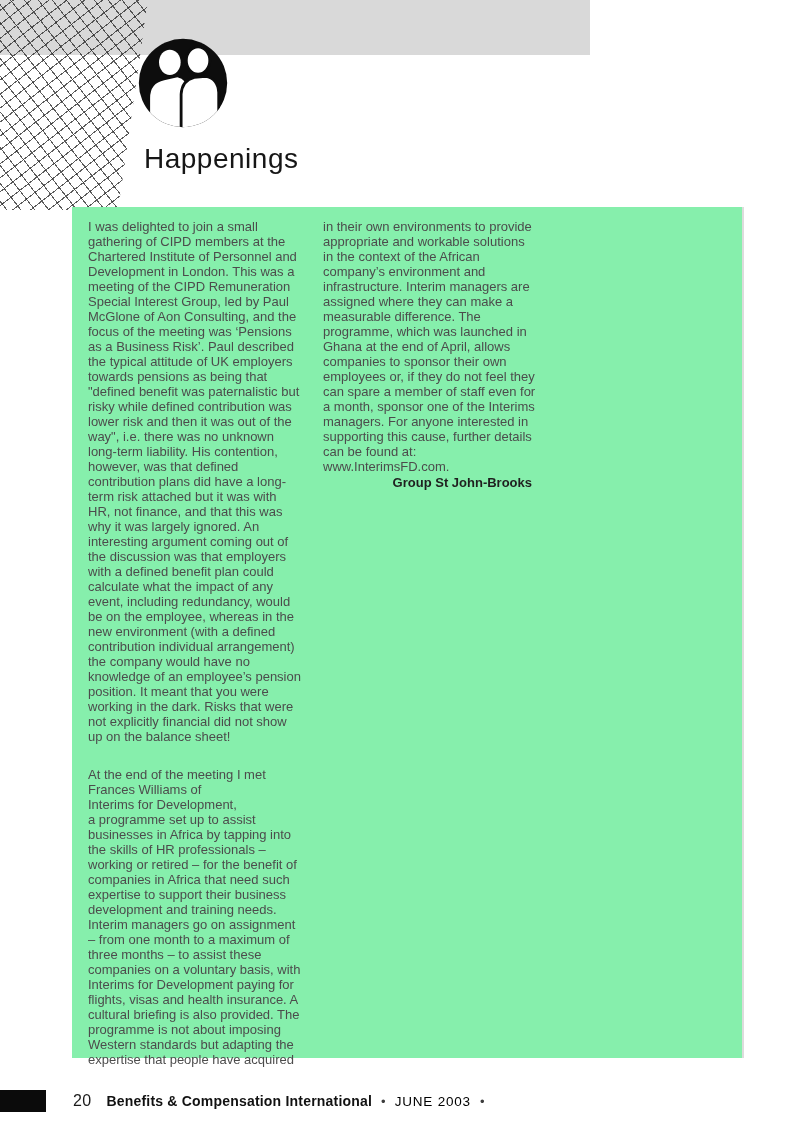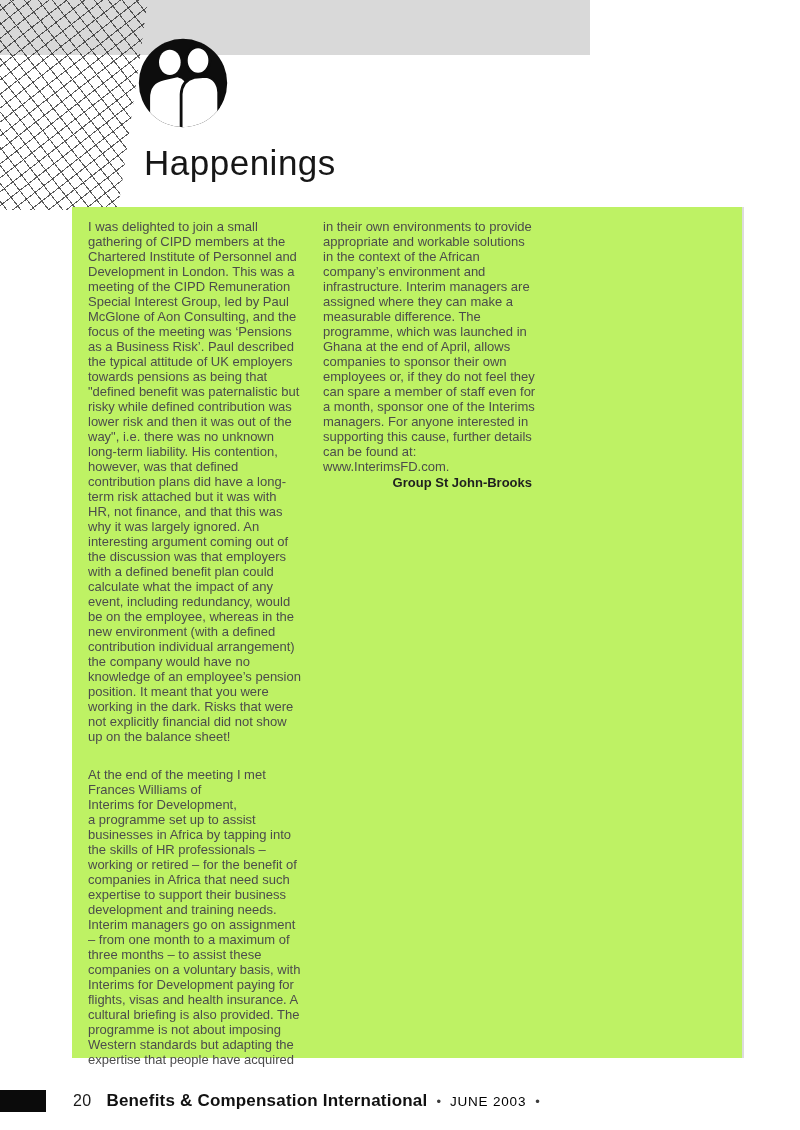--- a/index.html
+++ b/index.html
@@ -33,29 +33,29 @@
   
   .logo{
     position:absolute;left:136px;top:36px;
     width:94px;height:94px;
   }
   .logo svg{display:block;width:100%;height:100%;}
   
   .title{
     position:absolute;left:144px;top:143px;
     margin:0;
-    font-size:35px;font-weight:400;
+    font-size:28px;font-weight:400;
     letter-spacing:.5px;
     color:#161616;
   }
   
   .content-box{
     position:absolute;left:72px;top:207px;
     width:672px;height:851px;
-    background:#bef264;
+    background:#86efac;
     border-right:2px solid #dcdcdc;
     box-sizing:border-box;
   }
   .col{
     position:absolute;top:12px;
     width:213px;
     font-size:13px;line-height:15px;
     color:#4c4c4c;
   }
   .col-left{left:16px;}
@@ -77,21 +77,21 @@
   }
   .footer-bar{
     width:46px;height:22px;background:#0b0b0b;flex:0 0 auto;
   }
   .pagenum{
     margin-left:27px;
     font-size:16px;color:#1a1a1a;letter-spacing:.3px;
   }
   .journal{
     margin-left:15px;
-    font-size:17px;font-weight:bold;color:#111111;letter-spacing:.2px;
+    font-size:14px;font-weight:bold;color:#111111;letter-spacing:.2px;
   }
   .bullet{
     margin:0 9px;font-size:13px;color:#3c3c3c;
   }
   .issue{
     font-size:13.5px;color:#000000;letter-spacing:.8px;
   }
 </style>
 </head>
 <body>

